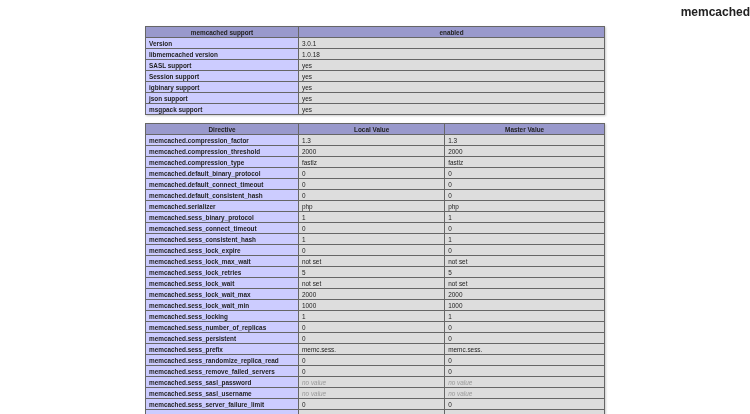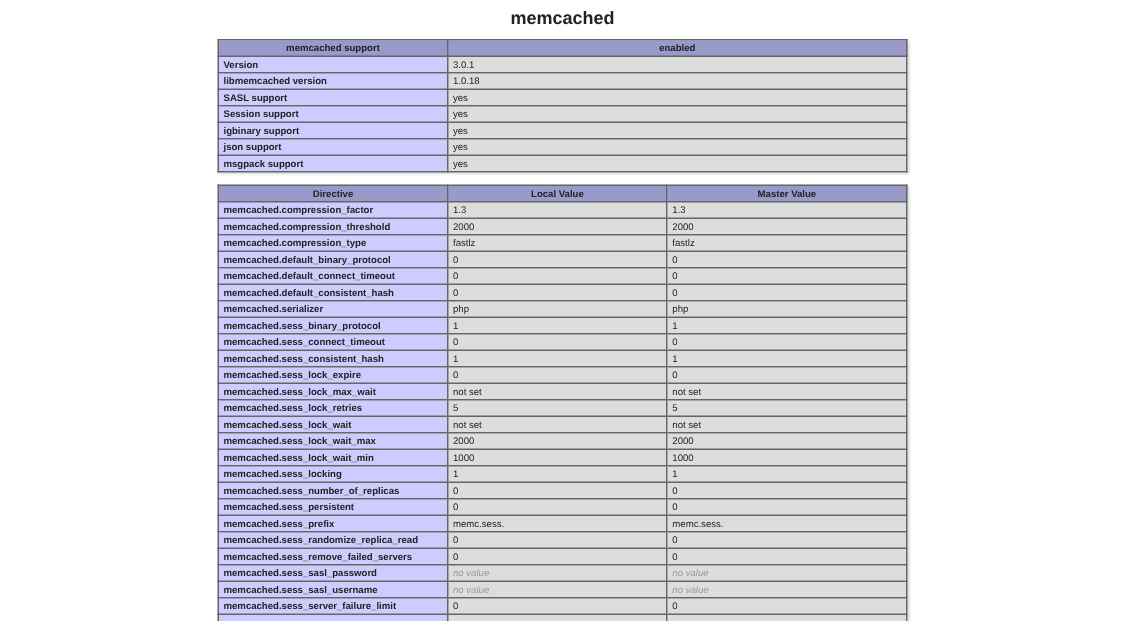--- a/index.html
+++ b/index.html
@@ -1,17 +1,17 @@
 <!DOCTYPE html>
 <html><head>
 <meta charset="utf-8">
 <style>
   html, body { margin:0; padding:0; background:#fff; }
   body { width:750px; height:414px; overflow:hidden; font-family:"Liberation Sans", sans-serif; color:#222; }
-  h2 { text-align:center; font-size:12px; font-weight:bold; margin:0; padding-top:6px; height:20px; line-height:12px; }
+  h2 { text-align:right; font-size:12px; font-weight:bold; margin:0; padding-top:6px; height:20px; line-height:12px; }
   table { border-collapse:collapse; width:460px; margin:0 auto; font-size:6.4px; box-shadow:1px 1px 2px #ccc; }
   td, th { border:1px solid #666; height:10px; padding:0 3px; vertical-align:middle; line-height:9px; white-space:nowrap; }
   th { background:#9999cc; font-weight:bold; text-align:center; color:#222; }
   td.e { background:#ccccff; font-weight:bold; width:146px; }
   td.v { background:#dddddd; }
   i.nv { color:#999; }
   .t1 { margin-top:0; }
   .t2 { margin-top:8px; }
 </style>
 </head>

